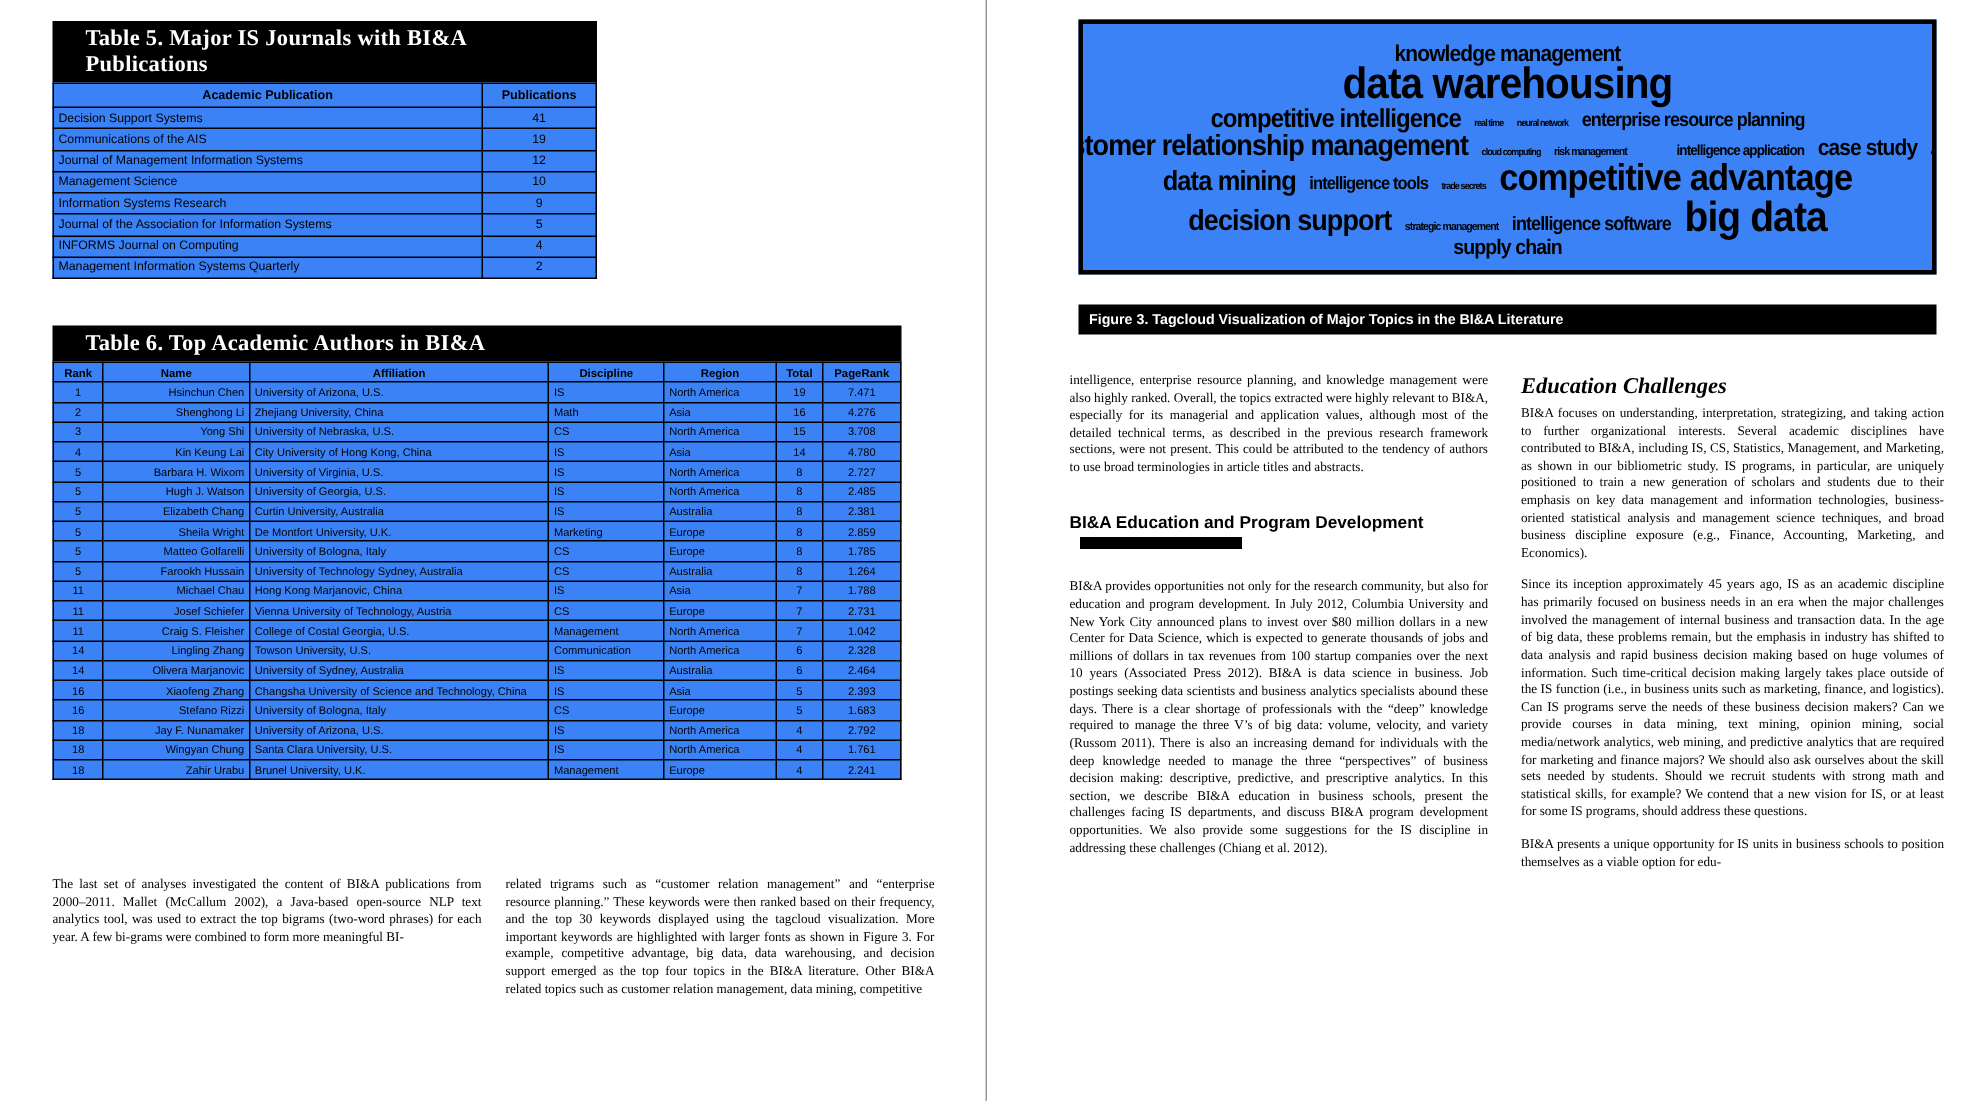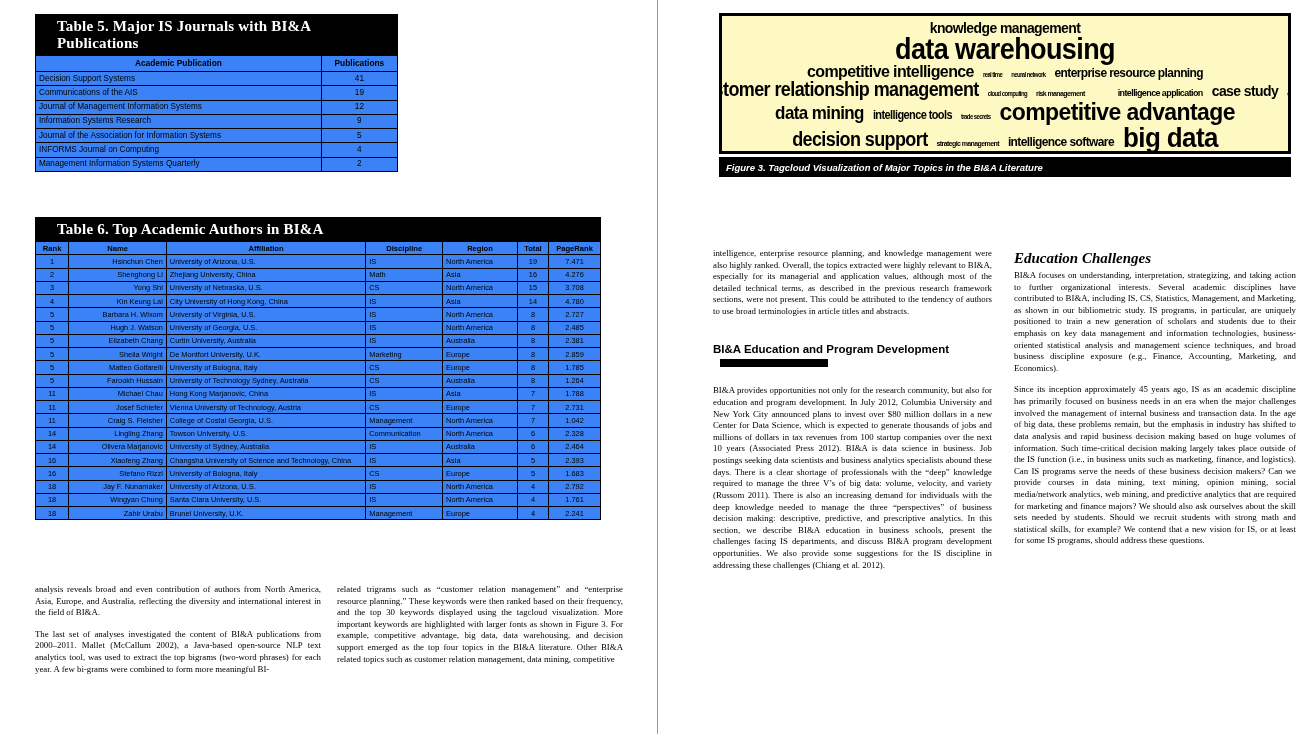--- a/index.html
+++ b/index.html
@@ -52,34 +52,34 @@
   }
   .hbar { display:inline-block; width:108px; height:8px; background:#000; margin-left:7px; }
   h3.sec2 {
     font-family:Liberation Serif, serif; font-weight:bold; font-style:italic;
     font-size:15px; margin:2px 0 3px;
   }
 
   
   .fig-wrap { position:absolute; left:719px; top:13px; width:572px; }
   .cloud-box {
-    border:3px solid #000; background:#fef9c3; height:141px; padding:8px 4px 4px;
+    border:3px solid #000; background:#3b82f6; height:170px; padding:8px 4px 4px;
     display:flex; flex-direction:column; justify-content:center; overflow:hidden;
   }
   .cloud-line {
     display:flex; justify-content:center; align-items:baseline; gap:9px;
     margin:1px 0; white-space:nowrap;
   }
   .cloud-word {
     font-family:"Liberation Sans", sans-serif; font-weight:bold; color:#000;
     letter-spacing:-0.6px; line-height:0.95; transform:scaleY(1.08);
   }
   .fig-caption {
-    margin-top:3px; background:#000; color:#fff; font-family:"Liberation Sans", sans-serif;
-    font-weight:bold; font-size:9.5px; padding:5px 7px 4px;font-style:italic;
+    margin-top:20px; background:#000; color:#fff; font-family:"Liberation Sans", sans-serif;
+    font-weight:bold; font-size:9.5px; padding:5px 7px 4px;
   }
 </style>
 </head>
 <body>
 
 <div id="canvas">
 
   <div class="gutter"></div>
 
   <div class="tblock" style="left:35px; top:14px; width:363px;">
@@ -96,20 +96,24 @@
             <td>Decision Support Systems</td>
             <td>41</td>
           </tr>
           <tr>
             <td>Communications of the AIS</td>
             <td>19</td>
           </tr>
           <tr>
             <td>Journal of Management Information Systems</td>
             <td>12</td>
+          </tr>
+          <tr>
+            <td>Management Science</td>
+            <td>10</td>
           </tr>
           <tr>
             <td>Information Systems Research</td>
             <td>9</td>
           </tr>
           <tr>
             <td>Journal of the Association for Information Systems</td>
             <td>5</td>
           </tr>
           <tr>
@@ -318,21 +322,20 @@
             <td>Europe</td>
             <td>4</td>
             <td>2.241</td>
           </tr>
         </tbody>
     </table>
   </div>
 
   <div class="left-cols">
     <div class="col">
-        <p>analysis reveals broad and even contribution of authors from North America, Asia, Europe, and Australia, reflecting the diversity and international interest in the field of BI&amp;A.</p>
         <p>The last set of analyses investigated the content of BI&amp;A publications from 2000–2011.  Mallet (McCallum 2002), a Java-based open-source NLP text analytics tool, was used to extract the top bigrams (two-word phrases) for each year.  A few bi-grams were combined to form more meaningful BI-</p>
       </div>
     <div class="col">
         <p>related trigrams such as “customer relation management” and “enterprise resource planning.”  These keywords were then ranked based on their frequency, and the top 30 keywords displayed using the tagcloud visualization.  More important keywords are highlighted with larger fonts as shown in Figure 3.  For example, competitive advantage, big data, data warehousing, and decision support emerged as the top four topics in the BI&amp;A literature.  Other BI&amp;A related topics such as customer relation management, data mining, competitive</p>
       </div>
   </div>
 
   <div class="fig-wrap">
     <div class="cloud-box">
         <div class="cloud-line">
@@ -360,20 +363,23 @@
           <span class="cloud-word" style="font-size: 11px;">intelligence tools</span>
           <span class="cloud-word" style="font-size: 6px;">trade secrets</span>
           <span class="cloud-word" style="font-size: 23px;">competitive advantage</span>
         </div>
         <div class="cloud-line">
           <span class="cloud-word" style="font-size: 18px;">decision support</span>
           <span class="cloud-word" style="font-size: 7px;">strategic management</span>
           <span class="cloud-word" style="font-size: 12px;">intelligence software</span>
           <span class="cloud-word" style="font-size: 26px;">big data</span>
         </div>
+        <div class="cloud-line">
+          <span class="cloud-word" style="font-size: 13px;">supply chain</span>
+        </div>
       </div>
     <div class="fig-caption">Figure 3.  Tagcloud Visualization of Major Topics in the BI&amp;A Literature</div>
   </div>
 
   <div class="col rcol1">
     <div>
         <p>intelligence, enterprise resource planning, and knowledge management were also highly ranked.  Overall, the topics extracted were highly relevant to BI&amp;A, especially for its managerial and application values, although most of the detailed technical terms, as described in the previous research framework sections, were not present.  This could be attributed to the tendency of authors to use broad terminologies in article titles and abstracts.</p>
       </div>
     <h2 class="sec1">
       <span>BI&amp;A Education and Program Development</span><span class="hbar"></span>
@@ -381,16 +387,17 @@
     <div>
         <p>BI&amp;A provides opportunities not only for the research community, but also for education and program development.  In July 2012, Columbia University and New York City announced plans to invest over $80 million dollars in a new Center for Data Science, which is expected to generate thousands of jobs and millions of dollars in tax revenues from 100 startup companies over the next 10 years (Associated Press 2012).  BI&amp;A is data science in business.  Job postings seeking data scientists and business analytics specialists abound these days.  There is a clear shortage of professionals with the “deep” knowledge required to manage the three V’s of big data:  volume, velocity, and variety (Russom 2011).  There is also an increasing demand for individuals with the deep knowledge needed to manage the three “perspectives” of business decision making:  descriptive, predictive, and prescriptive analytics.  In this section, we describe BI&amp;A education in business schools, present the challenges facing IS departments, and discuss BI&amp;A program development opportunities.  We also provide some suggestions for the IS discipline in addressing these challenges (Chiang et al. 2012).</p>
       </div>
   </div>
 
   <div class="col rcol2">
     <h3 class="sec2">Education Challenges</h3>
     <div>
         <p>BI&amp;A focuses on understanding, interpretation, strategizing, and taking action to further organizational interests.  Several academic disciplines have contributed to BI&amp;A, including IS, CS, Statistics, Management, and Marketing, as shown in our bibliometric study.  IS programs, in particular, are uniquely positioned to train a new generation of scholars and students due to their emphasis on key data management and information technologies, business-oriented statistical analysis and management science techniques, and broad business discipline exposure (e.g., Finance, Accounting, Marketing, and Economics).</p>
         <p>Since its inception approximately 45 years ago, IS as an academic discipline has primarily focused on business needs in an era when the major challenges involved the management of internal business and transaction data.  In the age of big data, these problems remain, but the emphasis in industry has shifted to data analysis and rapid business decision making based on huge volumes of information.  Such time-critical decision making largely takes place outside of the IS function (i.e., in business units such as marketing, finance, and logistics).  Can IS programs serve the needs of these business decision makers?  Can we provide courses in data mining, text mining, opinion mining, social media/network analytics, web mining, and predictive analytics that are required for marketing and finance majors?  We should also ask ourselves about the skill sets needed by students.  Should we recruit students with strong math and statistical skills, for example?  We contend that a new vision for IS, or at least for some IS programs, should address these questions.</p>
+        <p>BI&amp;A presents a unique opportunity for IS units in business schools to position themselves as a viable option for edu-</p>
       </div>
   </div>
 
 </div>
 
 </body></html>

